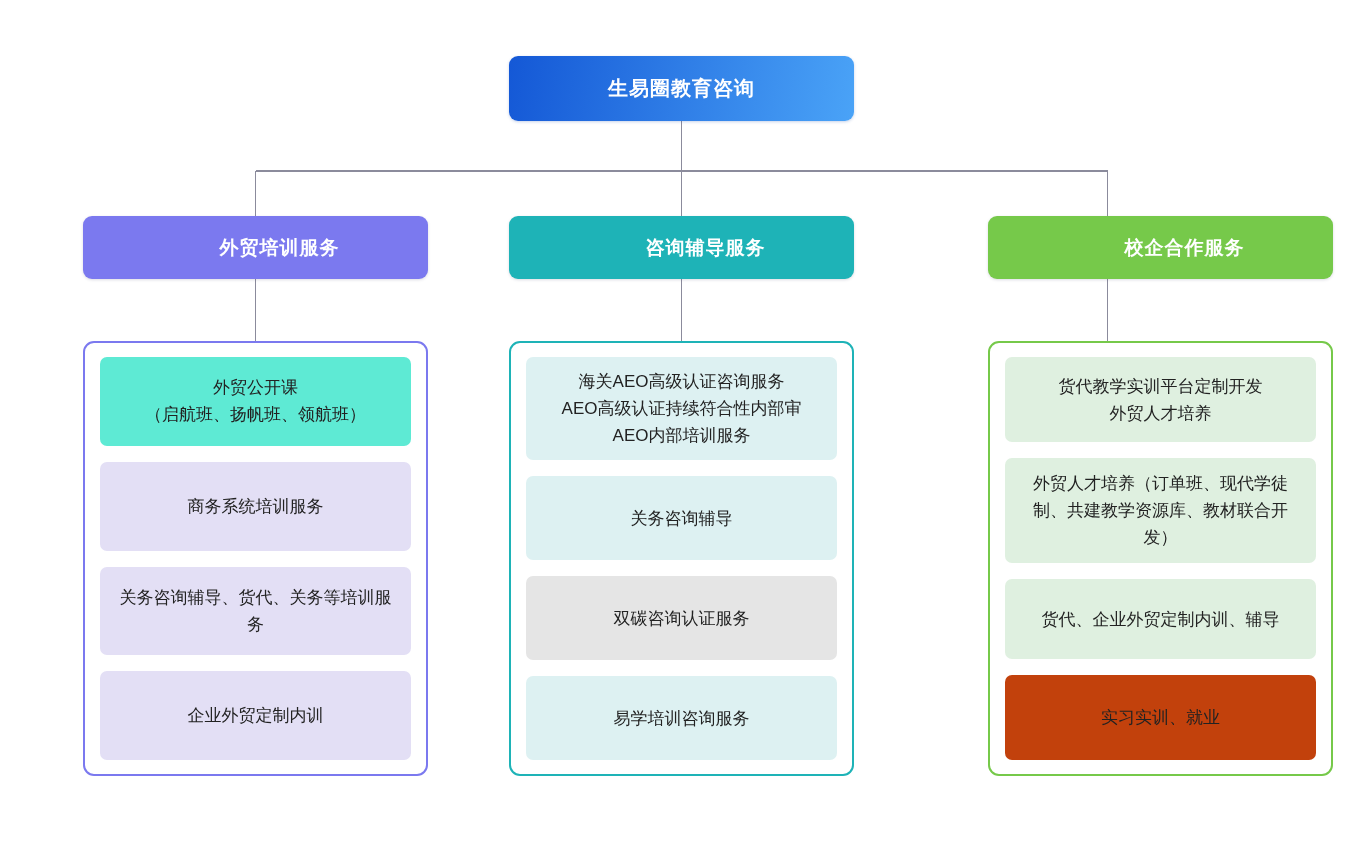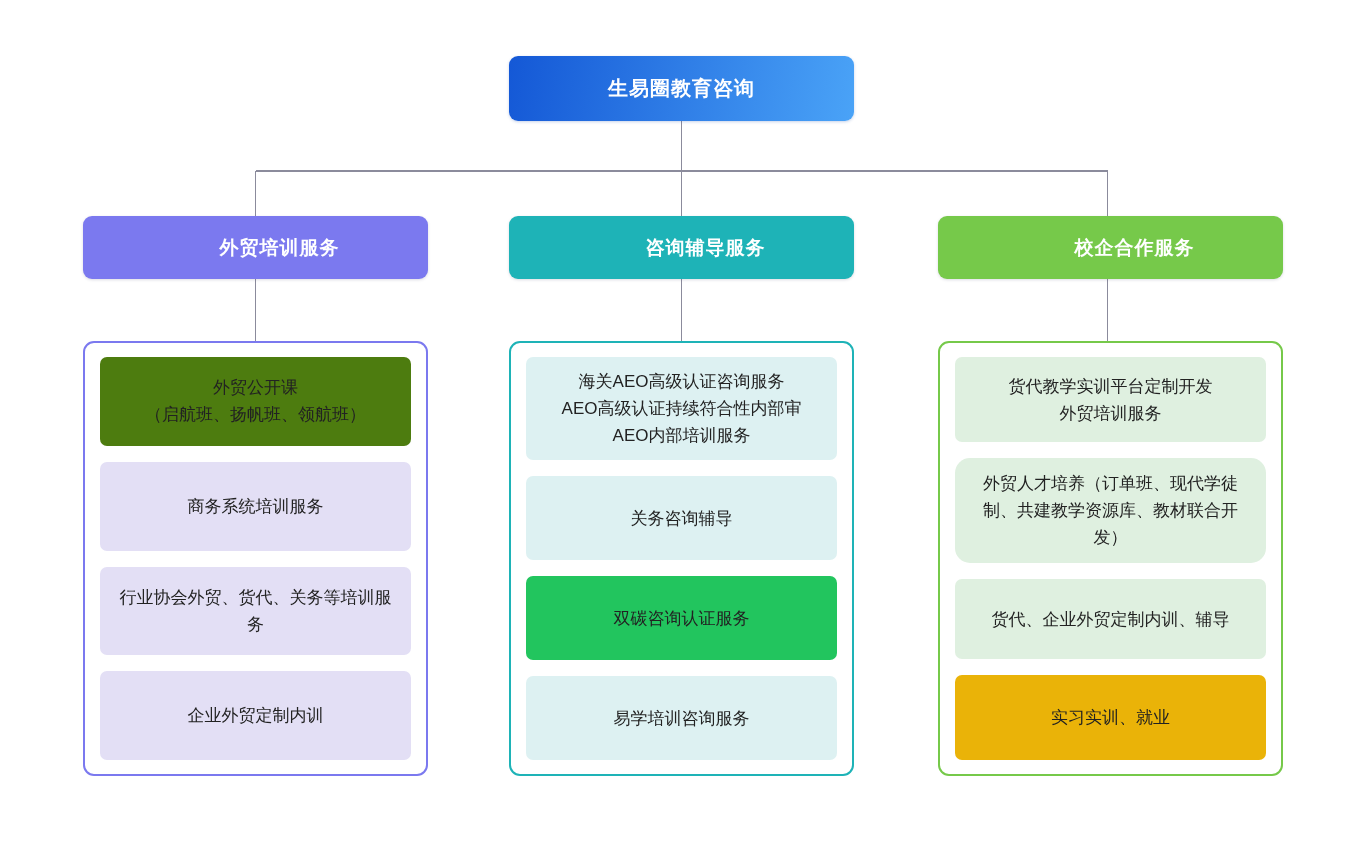--- a/index.html
+++ b/index.html
@@ -52,21 +52,21 @@
 
   
   .branch {
     position: absolute;
     top: 216px;
     width: 345px;
     z-index: 2;
   }
   .branch.col-0 { left: 83px; }
   .branch.col-1 { left: 509px; }
-  .branch.col-2 { left: 938px; }
+  .branch.col-2 { left: 988px; }
 
   .branch-header {
     height: 63px;
     border-radius: 9px;
     display: flex;
     align-items: center;
     justify-content: center;
     color: #ffffff;
     font-size: 19px;
     font-weight: 700;
@@ -132,72 +132,72 @@
 
   <div class="root-node" style="background: linear-gradient(100deg, rgb(20, 88, 214) 0%, rgb(74, 163, 247) 100%);">
     <span>生易圈教育咨询</span>
   </div>
 
   <div class="branch col-0">
     <div class="branch-header" style="background: rgb(123, 121, 239);">
       <span>外贸培训服务</span>
     </div>
     <div class="branch-body" style="border-color: rgb(123, 121, 239);">
-      <div class="leaf" style="background: #4d7c0f; height: 92px;">
+      <div class="leaf" style="background: #5eead4; height: 92px;">
         <span class="leaf-text">外贸公开课
 （启航班、扬帆班、领航班）</span>
       </div>
       <div class="leaf" style="background: rgb(227, 223, 245); height: 92px;">
         <span class="leaf-text">商务系统培训服务</span>
       </div>
       <div class="leaf" style="background: rgb(227, 223, 245); height: 92px;">
-        <span class="leaf-text">行业协会外贸、货代、关务等培训服务</span>
+        <span class="leaf-text">关务咨询辅导、货代、关务等培训服务</span>
       </div>
       <div class="leaf" style="background: rgb(227, 223, 245); height: 92px;">
         <span class="leaf-text">企业外贸定制内训</span>
       </div>
     </div>
   </div>
 
   <div class="branch col-1">
     <div class="branch-header" style="background: rgb(30, 179, 183);">
       <span>咨询辅导服务</span>
     </div>
     <div class="branch-body" style="border-color: rgb(30, 179, 183);">
       <div class="leaf" style="background: rgb(221, 241, 242); height: 106px;">
         <span class="leaf-text">海关AEO高级认证咨询服务
 AEO高级认证持续符合性内部审
 AEO内部培训服务</span>
       </div>
       <div class="leaf" style="background: rgb(221, 241, 242); height: 86px;">
         <span class="leaf-text">关务咨询辅导</span>
       </div>
-      <div class="leaf" style="background: #22c55e; height: 86px;">
+      <div class="leaf" style="background: #e5e5e5; height: 86px;">
         <span class="leaf-text">双碳咨询认证服务</span>
       </div>
       <div class="leaf" style="background: rgb(221, 241, 242); height: 86px;">
         <span class="leaf-text">易学培训咨询服务</span>
       </div>
     </div>
   </div>
 
   <div class="branch col-2">
     <div class="branch-header" style="background: rgb(118, 201, 74);">
       <span>校企合作服务</span>
     </div>
     <div class="branch-body" style="border-color: rgb(118, 201, 74);">
       <div class="leaf" style="background: rgb(223, 240, 224); height: 86px;">
         <span class="leaf-text">货代教学实训平台定制开发
-外贸培训服务</span>
-      </div>
-      <div class="leaf" style="background: rgb(223, 240, 224); height: 106px; border-radius: 15px;">
+外贸人才培养</span>
+      </div>
+      <div class="leaf" style="background: rgb(223, 240, 224); height: 106px;">
         <span class="leaf-text">外贸人才培养（订单班、现代学徒制、共建教学资源库、教材联合开发）</span>
       </div>
       <div class="leaf" style="background: rgb(223, 240, 224); height: 80px;">
         <span class="leaf-text">货代、企业外贸定制内训、辅导</span>
       </div>
-      <div class="leaf" style="background: #eab308; height: 86px;">
+      <div class="leaf" style="background: #c2410c; height: 86px;">
         <span class="leaf-text">实习实训、就业</span>
       </div>
     </div>
   </div>
 
 </div>
 
 </body></html>

